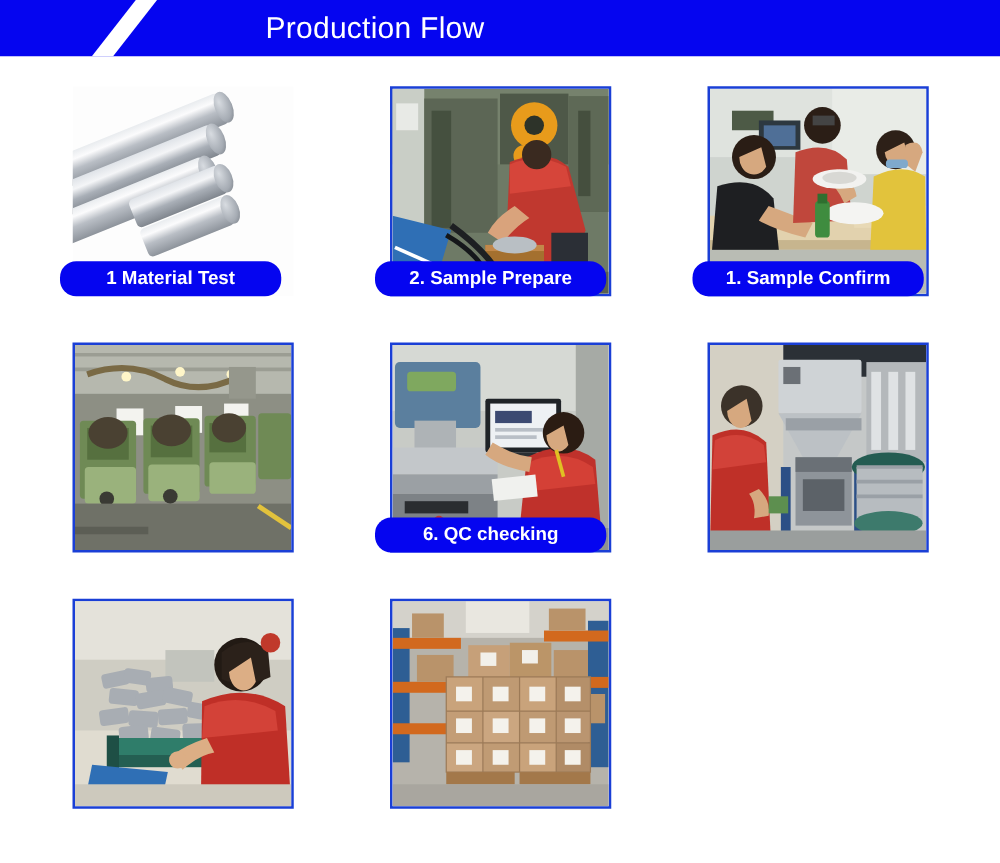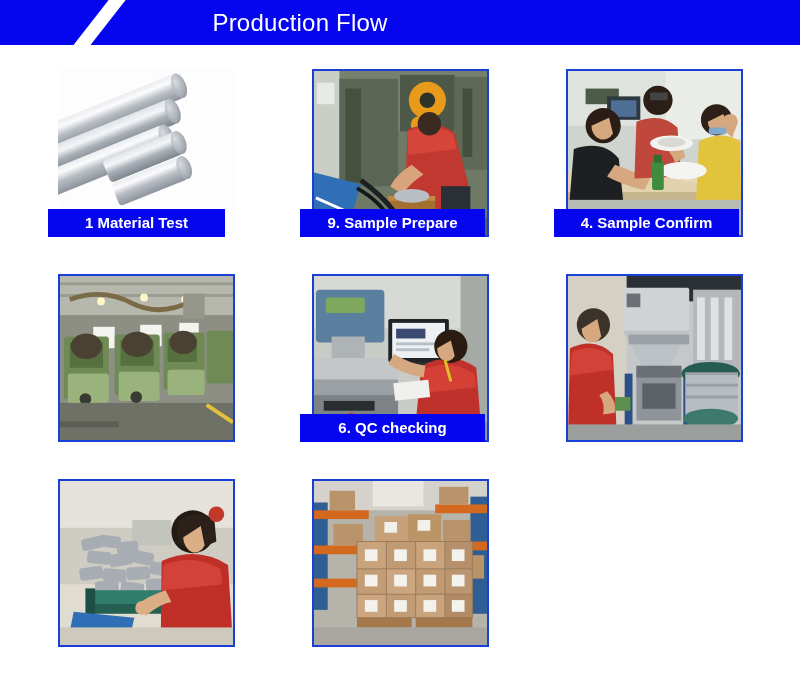--- a/index.html
+++ b/index.html
@@ -89,20 +89,21 @@
     top: 140px;
     width: 177px;
     height: 28px;
     background: #0505f0;
     color: #ffffff;
     font-size: 15px;
     font-weight: bold;
     line-height: 28px;
     text-align: center;
     white-space: nowrap;
+    border-radius: 13px;
   }
   
   .cell.c0 .caption { left: 0; width: 177px; }
   .cell.wide .caption { left: -2px; width: 185px; }
 
   
   .art { position: absolute; inset: 0; }
   .art svg { display: block; width: 100%; height: 100%; }
 </style>
 </head>
@@ -209,21 +210,21 @@
 
               <ellipse cx="100" cy="128" rx="18" ry="7" fill="#b9bfc4"></ellipse>
 
               <path d="M48 112 q22 16 34 32" stroke="#1d1f22" stroke-width="5" fill="none"></path>
               <path d="M44 120 q24 14 32 30" stroke="#15171a" stroke-width="4" fill="none"></path>
               <rect x="0" y="150" width="177" height="18" fill="#59614f"></rect>
             </svg>
           </div>
         </div>
       </div>
-      <div class="caption">9. Sample Prepare</div>
+      <div class="caption">2. Sample Prepare</div>
     </div>
 
     <div class="cell c2 wide">
       <div class="photo bordered">
         <div class="photo-inner">
           <div class="art">
             <svg viewBox="0 0 177 168" preserveAspectRatio="none">
               <rect width="177" height="168" fill="#cfd4cf"></rect>
               <rect x="0" y="0" width="177" height="56" fill="#dfe3de"></rect>
               <rect x="100" y="0" width="77" height="70" fill="#e9ece7"></rect>
@@ -256,21 +257,21 @@
 
               <ellipse cx="118" cy="102" rx="24" ry="9" fill="#f4f4f2"></ellipse>
 
               <rect x="86" y="92" width="12" height="30" rx="3" fill="#3f8c3f"></rect>
               <rect x="88" y="86" width="8" height="8" fill="#2f6f2f"></rect>
               <rect x="0" y="132" width="177" height="36" fill="#b9bcb4"></rect>
             </svg>
           </div>
         </div>
       </div>
-      <div class="caption">4. Sample Confirm</div>
+      <div class="caption">1. Sample Confirm</div>
     </div>
   </div>
 
   <div class="row">
 
     <div class="cell c0 wide">
       <div class="photo bordered">
         <div class="photo-inner">
           <div class="art">
             <svg viewBox="0 0 177 168" preserveAspectRatio="none">

